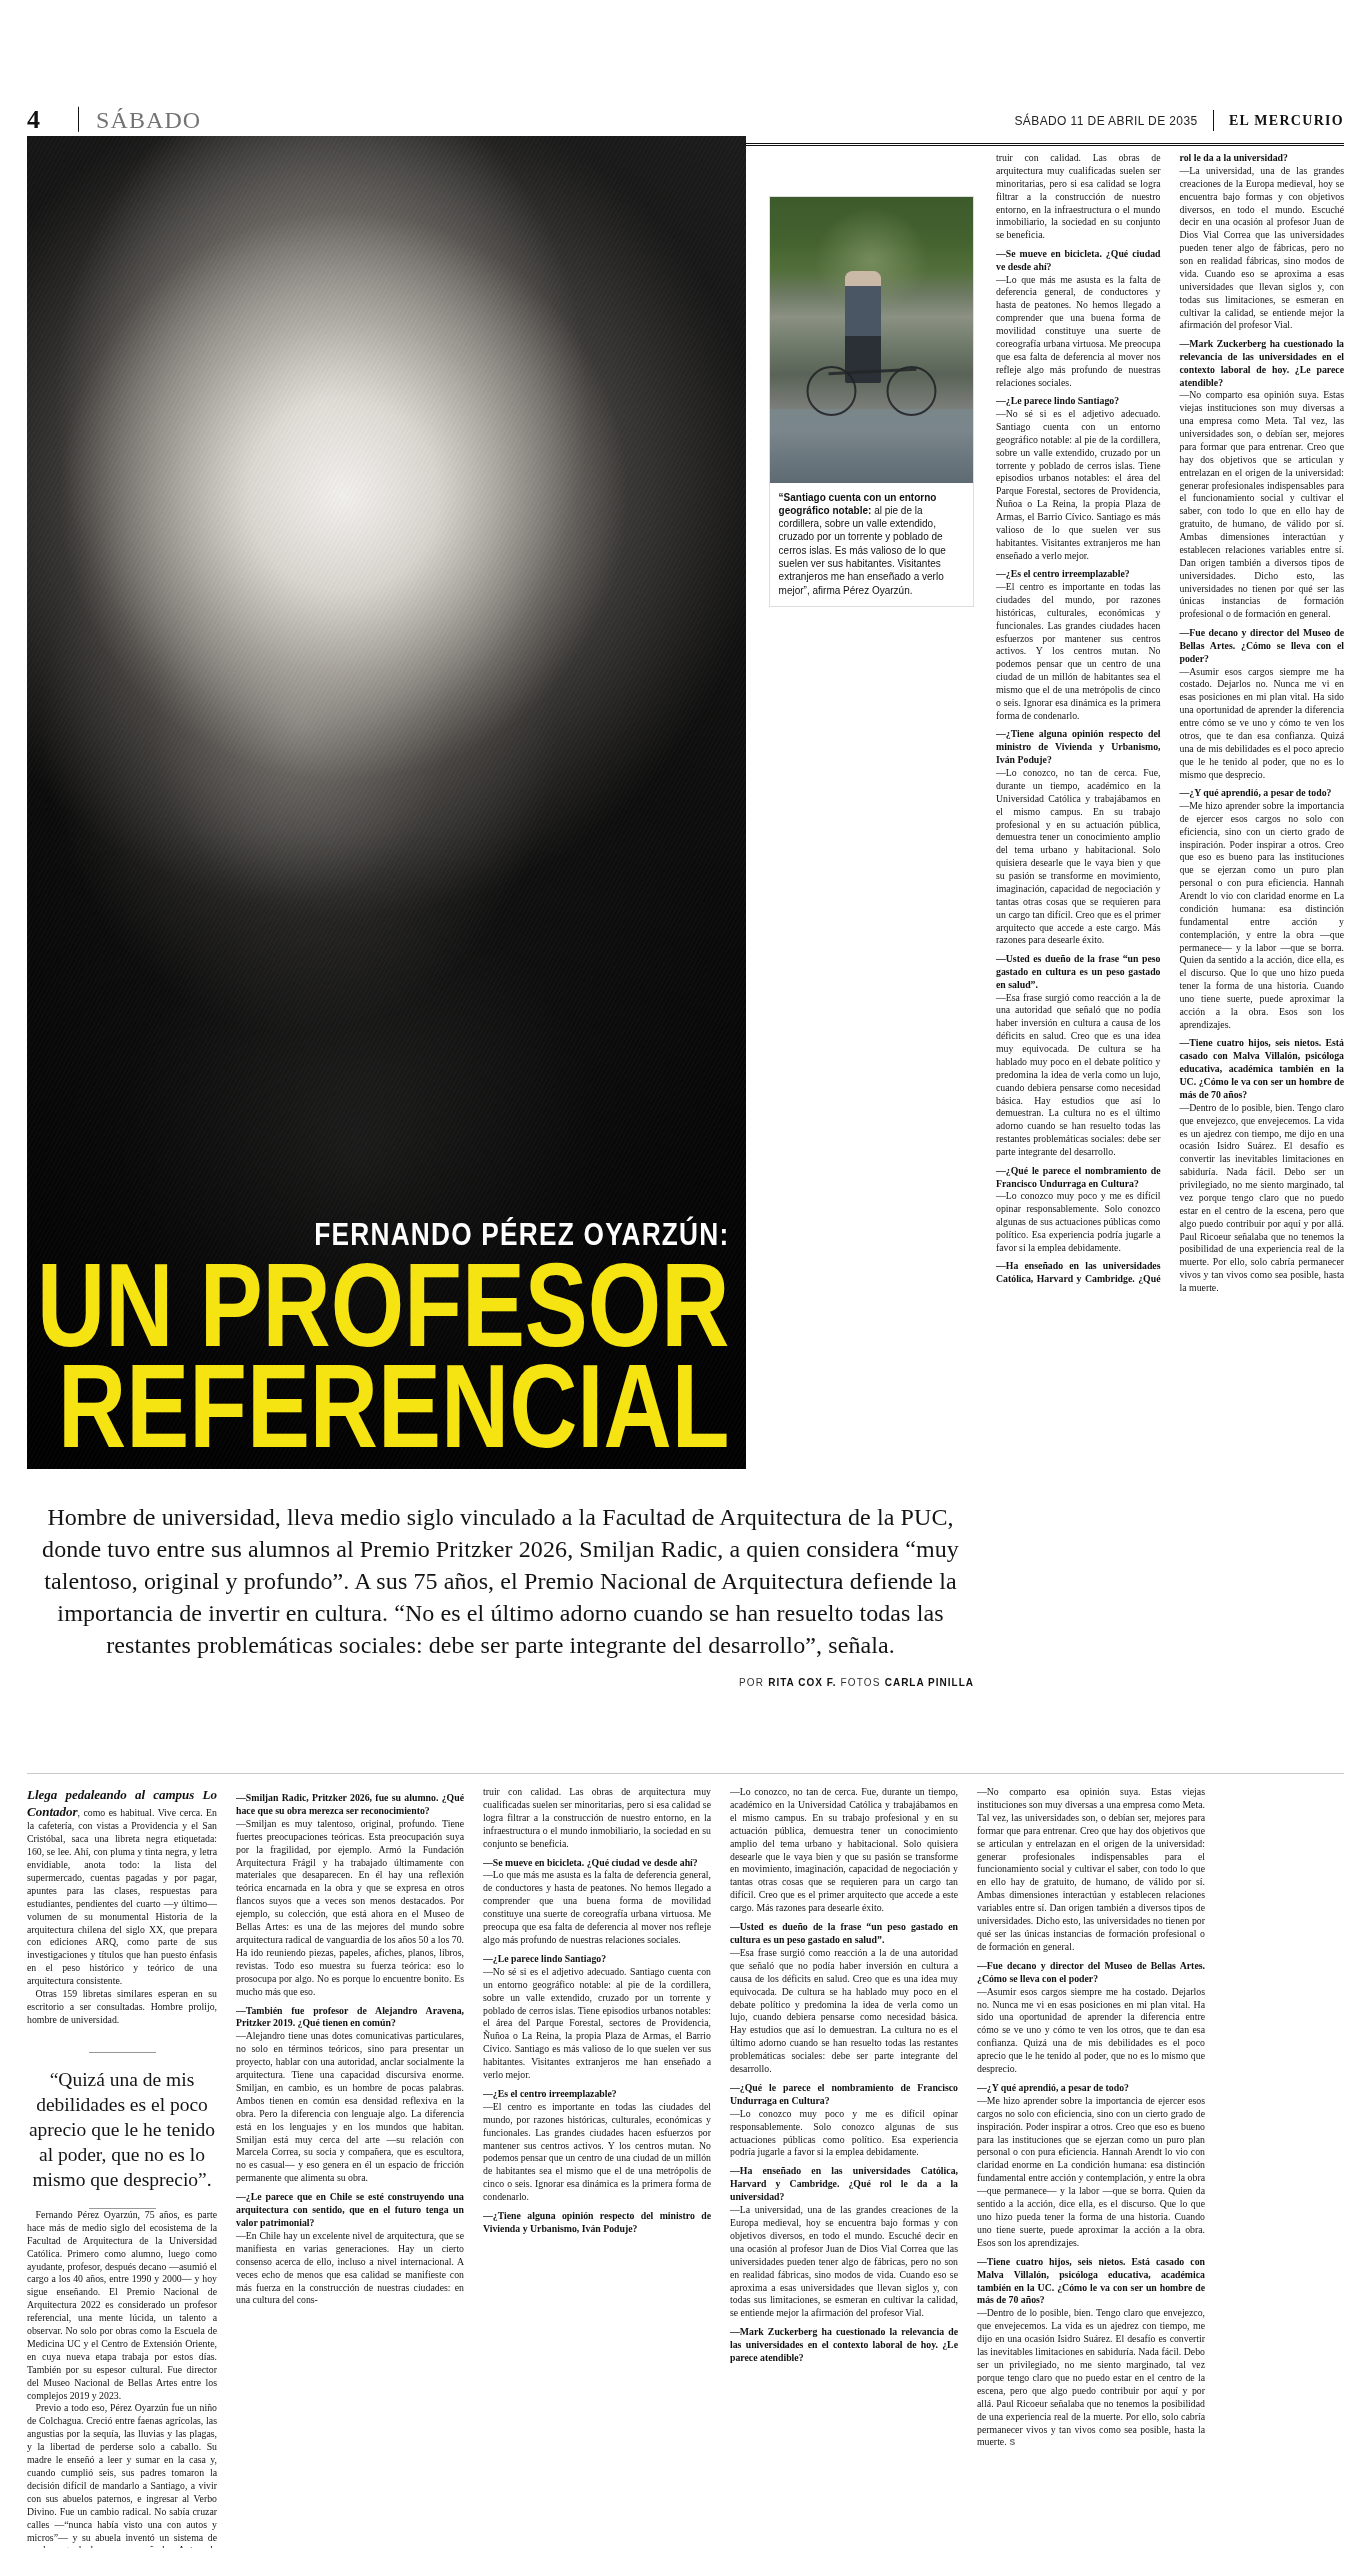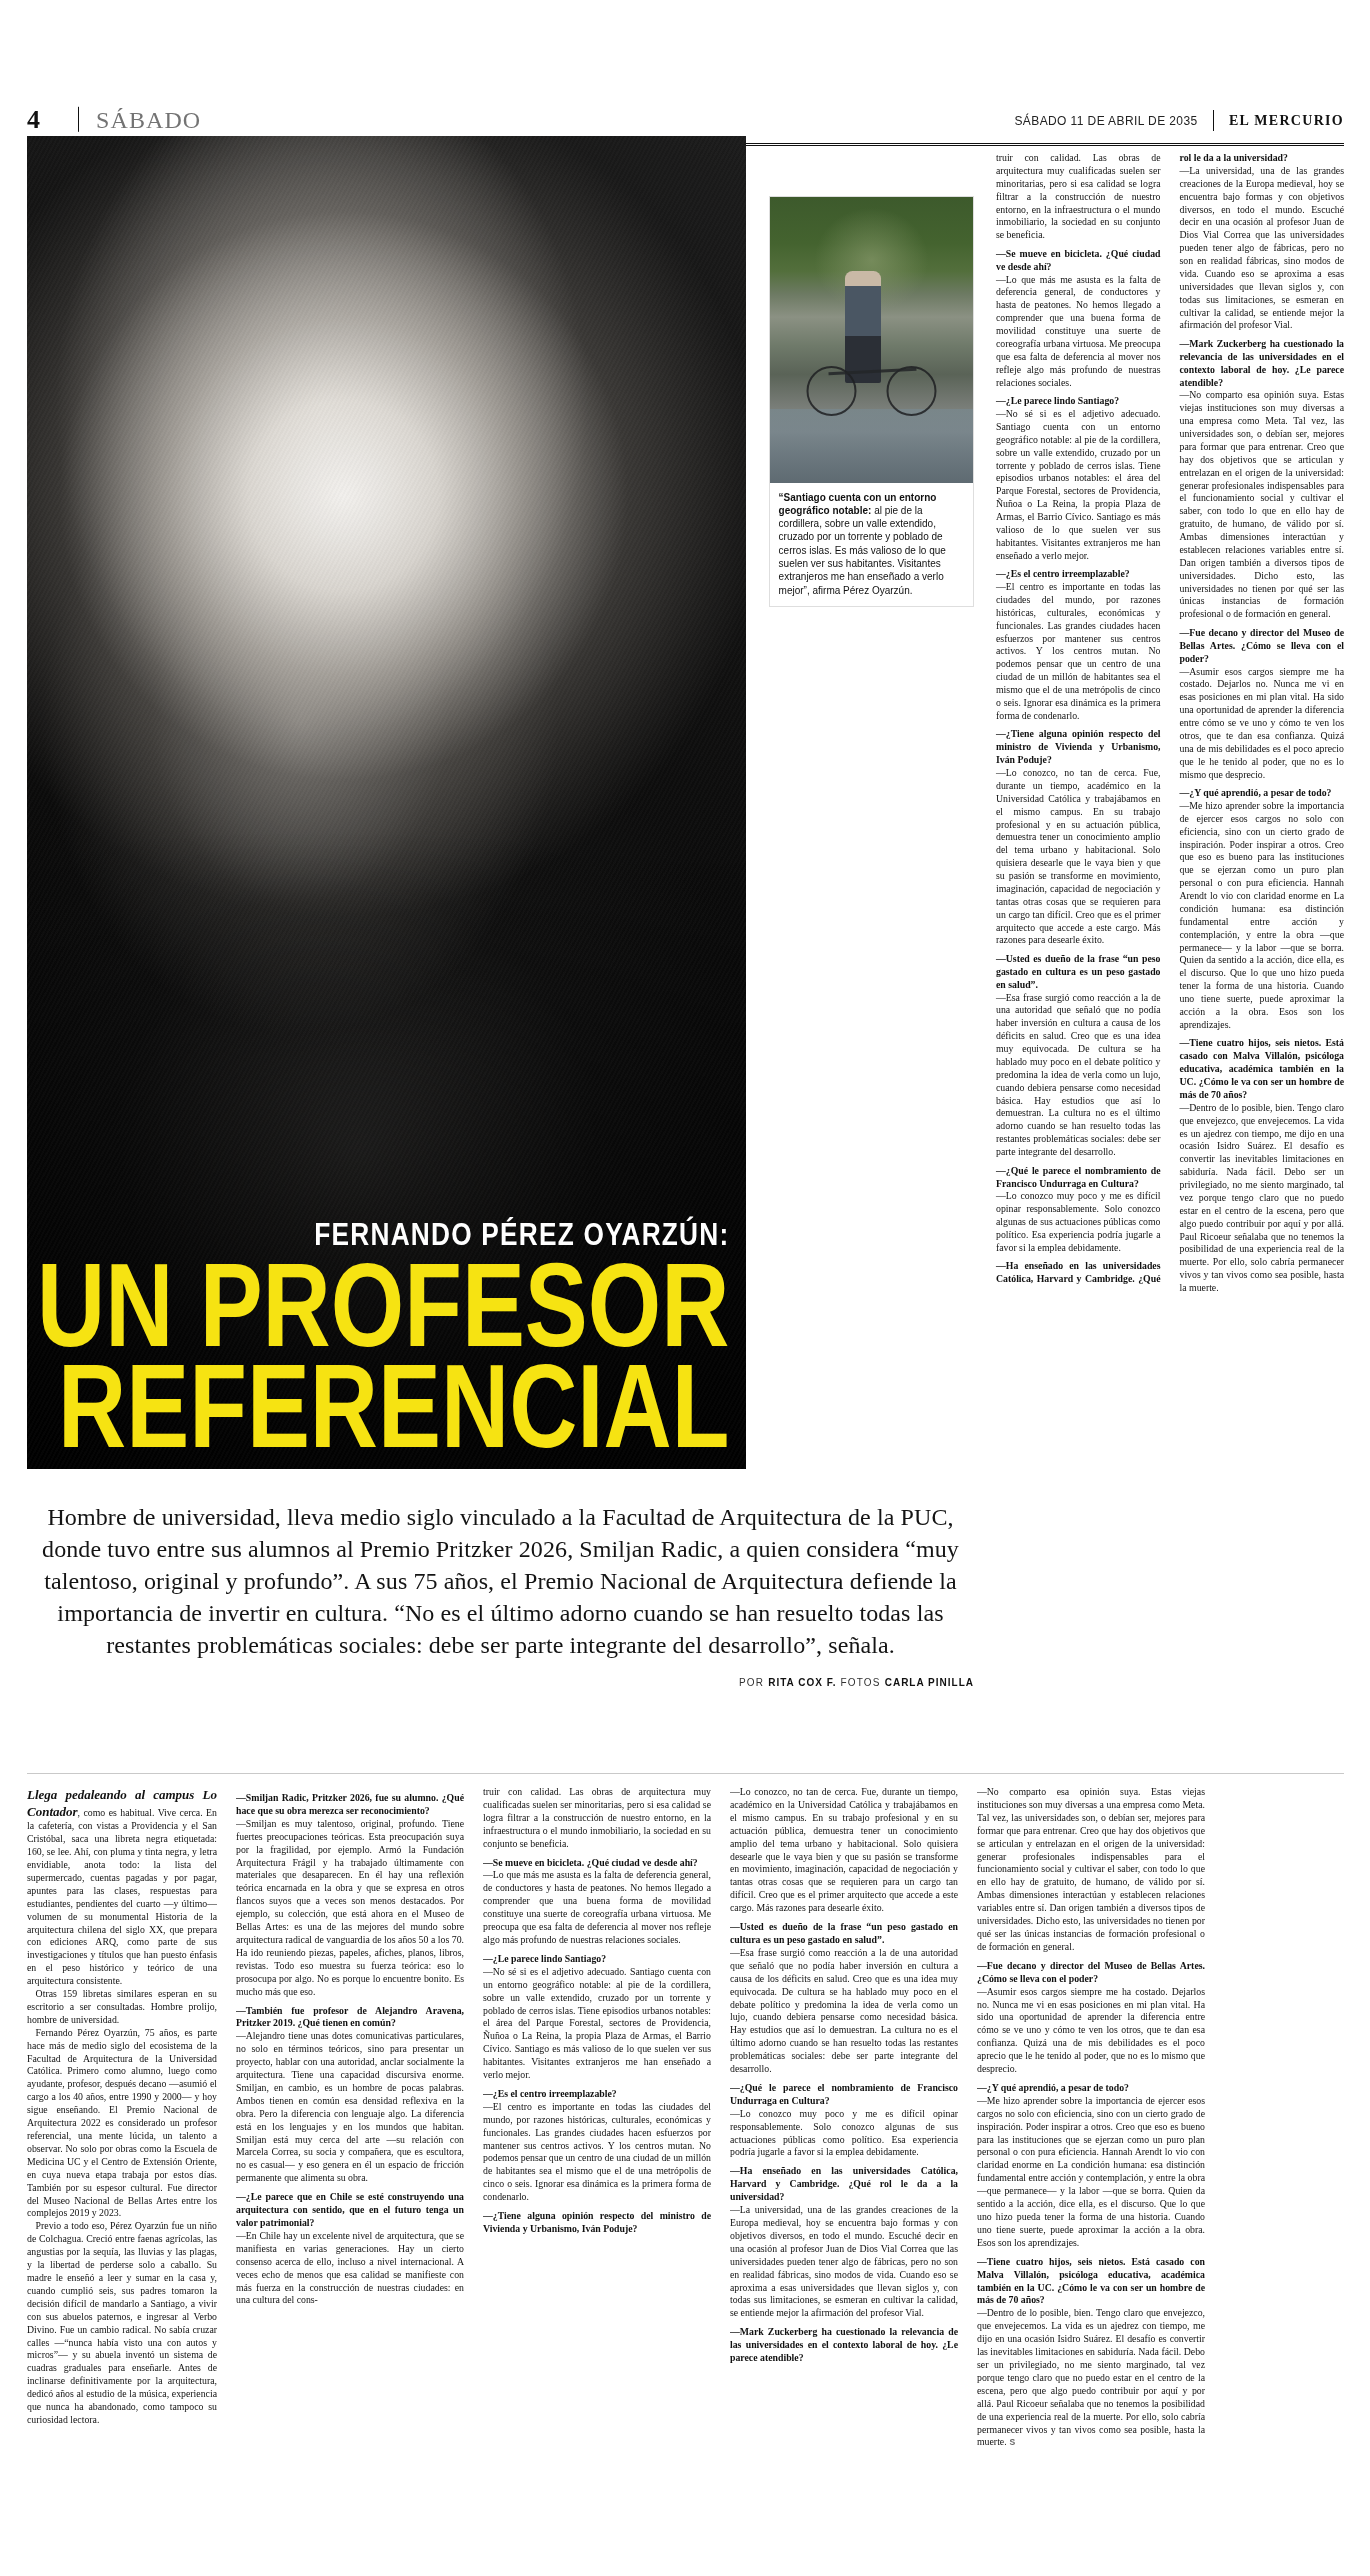--- a/index.html
+++ b/index.html
@@ -400,20 +400,25 @@
   <div class="lead-zone">
     <p class="lead">Hombre de universidad, lleva medio siglo vinculado a la Facultad de Arquitectura de la PUC, donde tuvo entre sus alumnos al Premio Pritzker 2026, Smiljan Radic, a quien considera “muy talentoso, original y profundo”. A sus 75 años, el Premio Nacional de Arquitectura defiende la importancia de invertir en cultura. “No es el último adorno cuando se han resuelto todas las restantes problemáticas sociales: debe ser parte integrante del desarrollo”, señala.</p>
     <p class="byline"><span>POR </span><b>RITA COX F.</b><span> FOTOS </span><b>CARLA PINILLA</b></p>
   </div>
   <div class="lead-rule"></div>
 
   <div class="body-grid">
     <div class="col" id="bcol1">
         <p class="noind"><span class="dropintro">Llega pedaleando al campus Lo Contador</span>, como es habitual. Vive cerca. En la cafetería, con vistas a Providencia y el San Cristóbal, saca una libreta negra etiquetada: 160, se lee. Ahí, con pluma y tinta negra, y letra envidiable, anota todo: la lista del supermercado, cuentas pagadas y por pagar, apuntes para las clases, respuestas para estudiantes, pendientes del cuarto —y último— volumen de su monumental Historia de la arquitectura chilena del siglo XX, que prepara con ediciones ARQ, como parte de sus investigaciones y títulos que han puesto énfasis en el peso histórico y teórico de una arquitectura consistente.</p>
         <p>Otras 159 libretas similares esperan en su escritorio a ser consultadas. Hombre prolijo, hombre de universidad.</p>
+        <div class="pullquote">
+          <div class="pq-rule"></div>
+          <div class="pq-text">“Quizá una de mis debilidades es el poco aprecio que le he tenido al poder, que no es lo mismo que desprecio”.</div>
+          <div class="pq-rule bottom"></div>
+        </div>
         <p>Fernando Pérez Oyarzún, 75 años, es parte hace más de medio siglo del ecosistema de la Facultad de Arquitectura de la Universidad Católica. Primero como alumno, luego como ayudante, profesor, después decano —asumió el cargo a los 40 años, entre 1990 y 2000— y hoy sigue enseñando. El Premio Nacional de Arquitectura 2022 es considerado un profesor referencial, una mente lúcida, un talento a observar. No solo por obras como la Escuela de Medicina UC y el Centro de Extensión Oriente, en cuya nueva etapa trabaja por estos días. También por su espesor cultural. Fue director del Museo Nacional de Bellas Artes entre los complejos 2019 y 2023.</p>
         <p>Previo a todo eso, Pérez Oyarzún fue un niño de Colchagua. Creció entre faenas agrícolas, las angustias por la sequía, las lluvias y las plagas, y la libertad de perderse solo a caballo. Su madre le enseñó a leer y sumar en la casa y, cuando cumplió seis, sus padres tomaron la decisión difícil de mandarlo a Santiago, a vivir con sus abuelos paternos, e ingresar al Verbo Divino. Fue un cambio radical. No sabía cruzar calles —“nunca había visto una con autos y micros”— y su abuela inventó un sistema de cuadras graduales para enseñarle. Antes de inclinarse definitivamente por la arquitectura, dedicó años al estudio de la música, experiencia que nunca ha abandonado, como tampoco su curiosidad lectora.</p>
       </div>
     <div class="gutter"></div>
     <div class="col" id="bcol2">
         <p class="q">—Smiljan Radic, Pritzker 2026, fue su alumno. ¿Qué hace que su obra merezca ser reconocimiento?</p>
         <p>—Smiljan es muy talentoso, original, profundo. Tiene fuertes preocupaciones teóricas. Esta preocupación suya por la fragilidad, por ejemplo. Armó la Fundación Arquitectura Frágil y ha trabajado últimamente con materiales que desaparecen. En él hay una reflexión teórica encarnada en la obra y que se expresa en otros flancos suyos que a veces son menos destacados. Por ejemplo, su colección, que está ahora en el Museo de Bellas Artes: es una de las mejores del mundo sobre arquitectura radical de vanguardia de los años 50 a los 70. Ha ido reuniendo piezas, papeles, afiches, planos, libros, revistas. Todo eso muestra su fuerza teórica: eso lo prosocupa por algo. No es porque lo encuentre bonito. Es mucho más que eso.</p>
         <p class="q">—También fue profesor de Alejandro Aravena, Pritzker 2019. ¿Qué tienen en común?</p>
         <p>—Alejandro tiene unas dotes comunicativas particulares, no solo en términos teóricos, sino para presentar un proyecto, hablar con una autoridad, anclar socialmente la arquitectura. Tiene una capacidad discursiva enorme. Smiljan, en cambio, es un hombre de pocas palabras. Ambos tienen en común esa densidad reflexiva en la obra. Pero la diferencia con lenguaje algo. La diferencia está en los lenguajes y en los mundos que habitan. Smiljan está muy cerca del arte —su relación con Marcela Correa, su socia y compañera, que es escultora, no es casual— y eso genera en él un espacio de fricción permanente que alimenta su obra.</p>
         <p class="q">—¿Le parece que en Chile se esté construyendo una arquitectura con sentido, que en el futuro tenga un valor patrimonial?</p>

